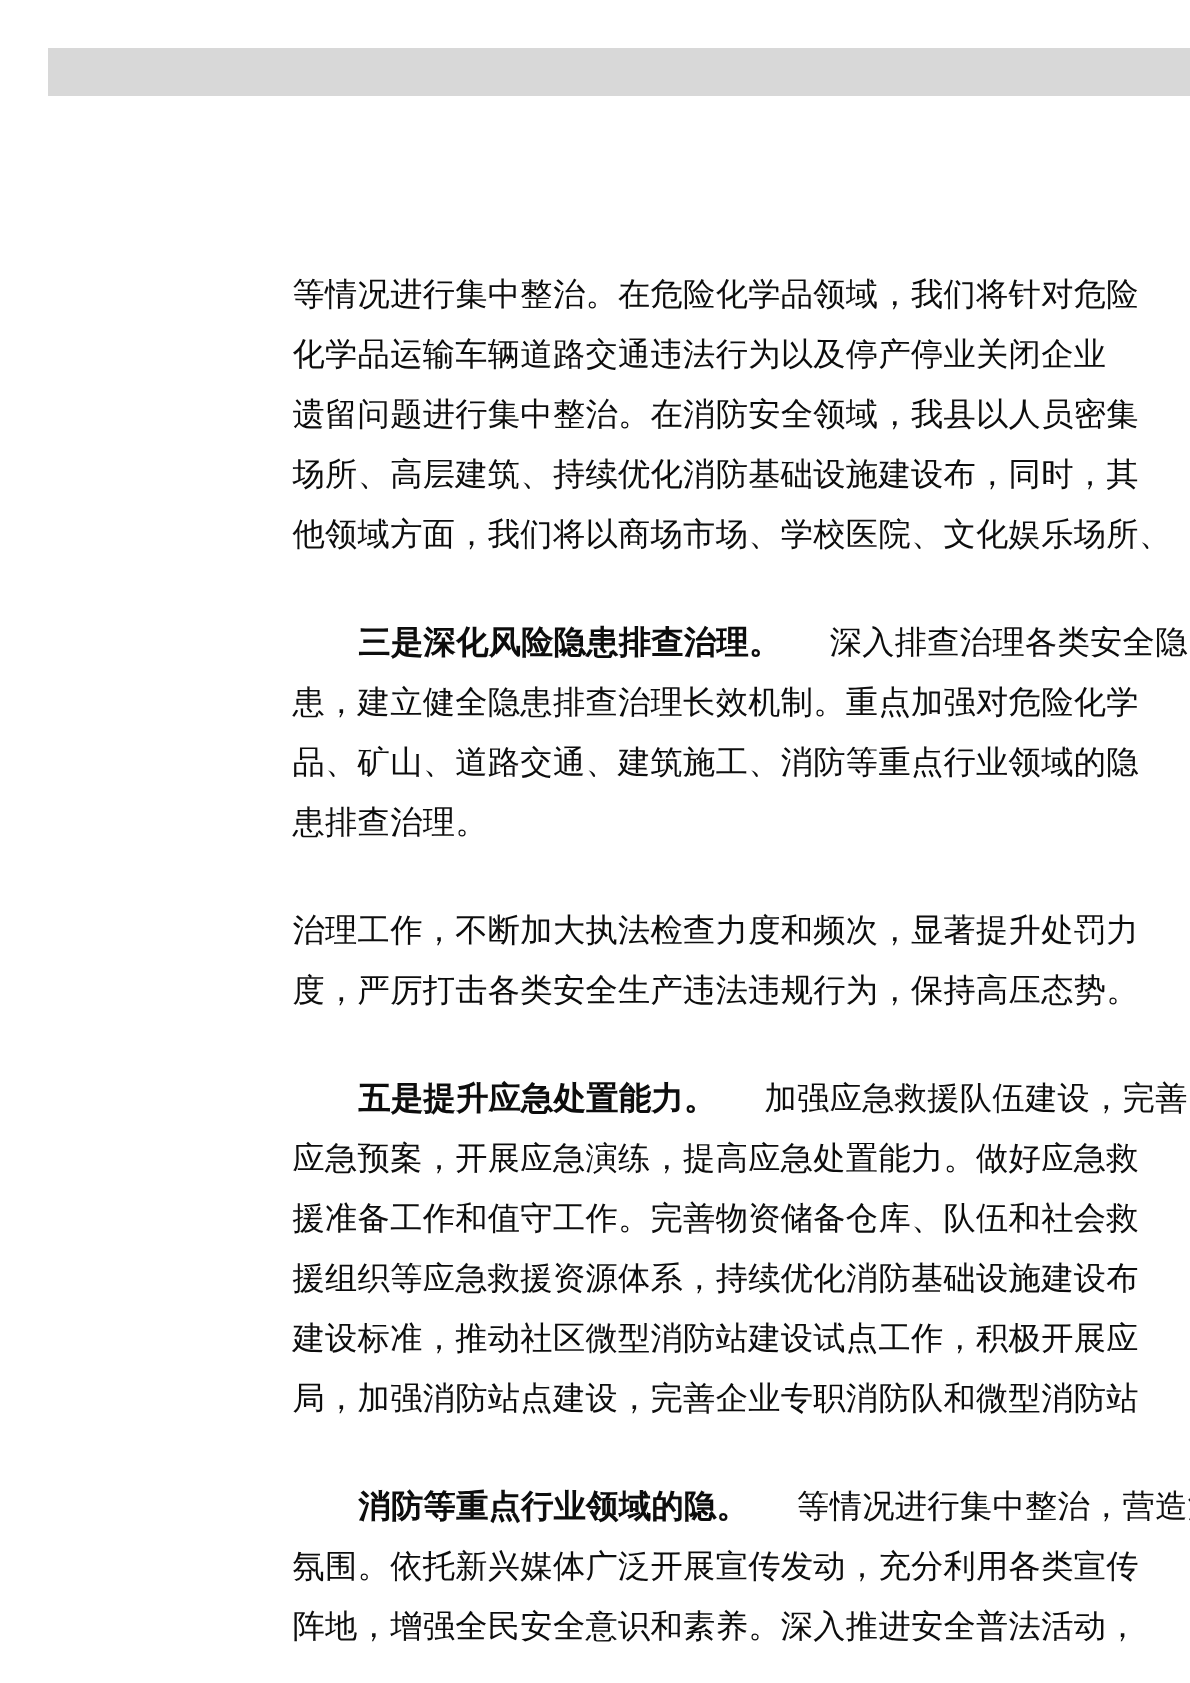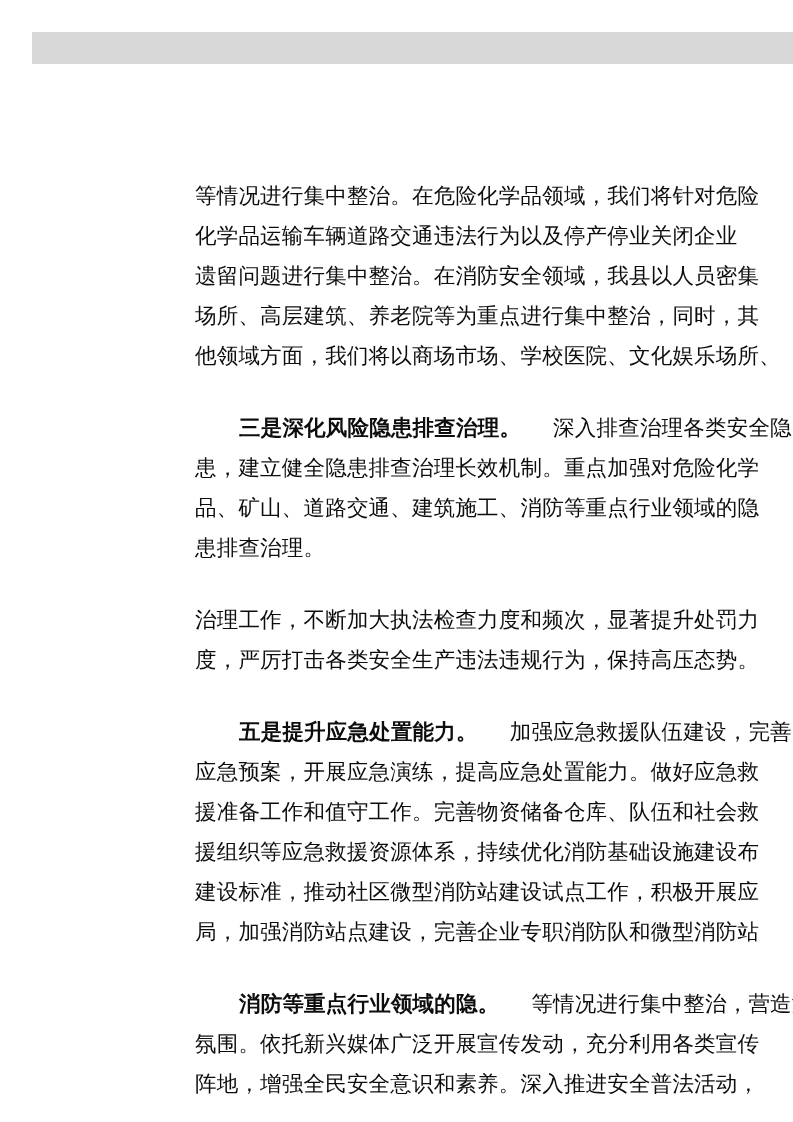--- a/index.html
+++ b/index.html
@@ -52,21 +52,21 @@
 </head>
 <body>
 
 <div class="page">
   <div class="page-top-edge"></div>
   <div class="doc-body" style="color: rgb(13, 13, 13);">
       <div class="para">
         <div class="line">等情况进行集中整治。在危险化学品领域，我们将针对危险</div>
         <div class="line">化学品运输车辆道路交通违法行为以及停产停业关闭企业</div>
         <div class="line">遗留问题进行集中整治。在消防安全领域，我县以人员密集</div>
-        <div class="line">场所、高层建筑、养老院等为重点进行集中整治，同时，其</div>
+        <div class="line">场所、高层建筑、持续优化消防基础设施建设布，同时，其</div>
         <div class="line">他领域方面，我们将以商场市场、学校医院、文化娱乐场所、</div>
       </div>
       <div class="para">
         <div class="line indent"><span class="bold-lead">三是深化风险隐患排查治理。</span><span>深入排查治理各类安全隐</span></div>
         <div class="line">患，建立健全隐患排查治理长效机制。重点加强对危险化学</div>
         <div class="line">品、矿山、道路交通、建筑施工、消防等重点行业领域的隐</div>
         <div class="line last">患排查治理。</div>
       </div>
       <div class="para">
         <div class="line">治理工作，不断加大执法检查力度和频次，显著提升处罚力</div>

